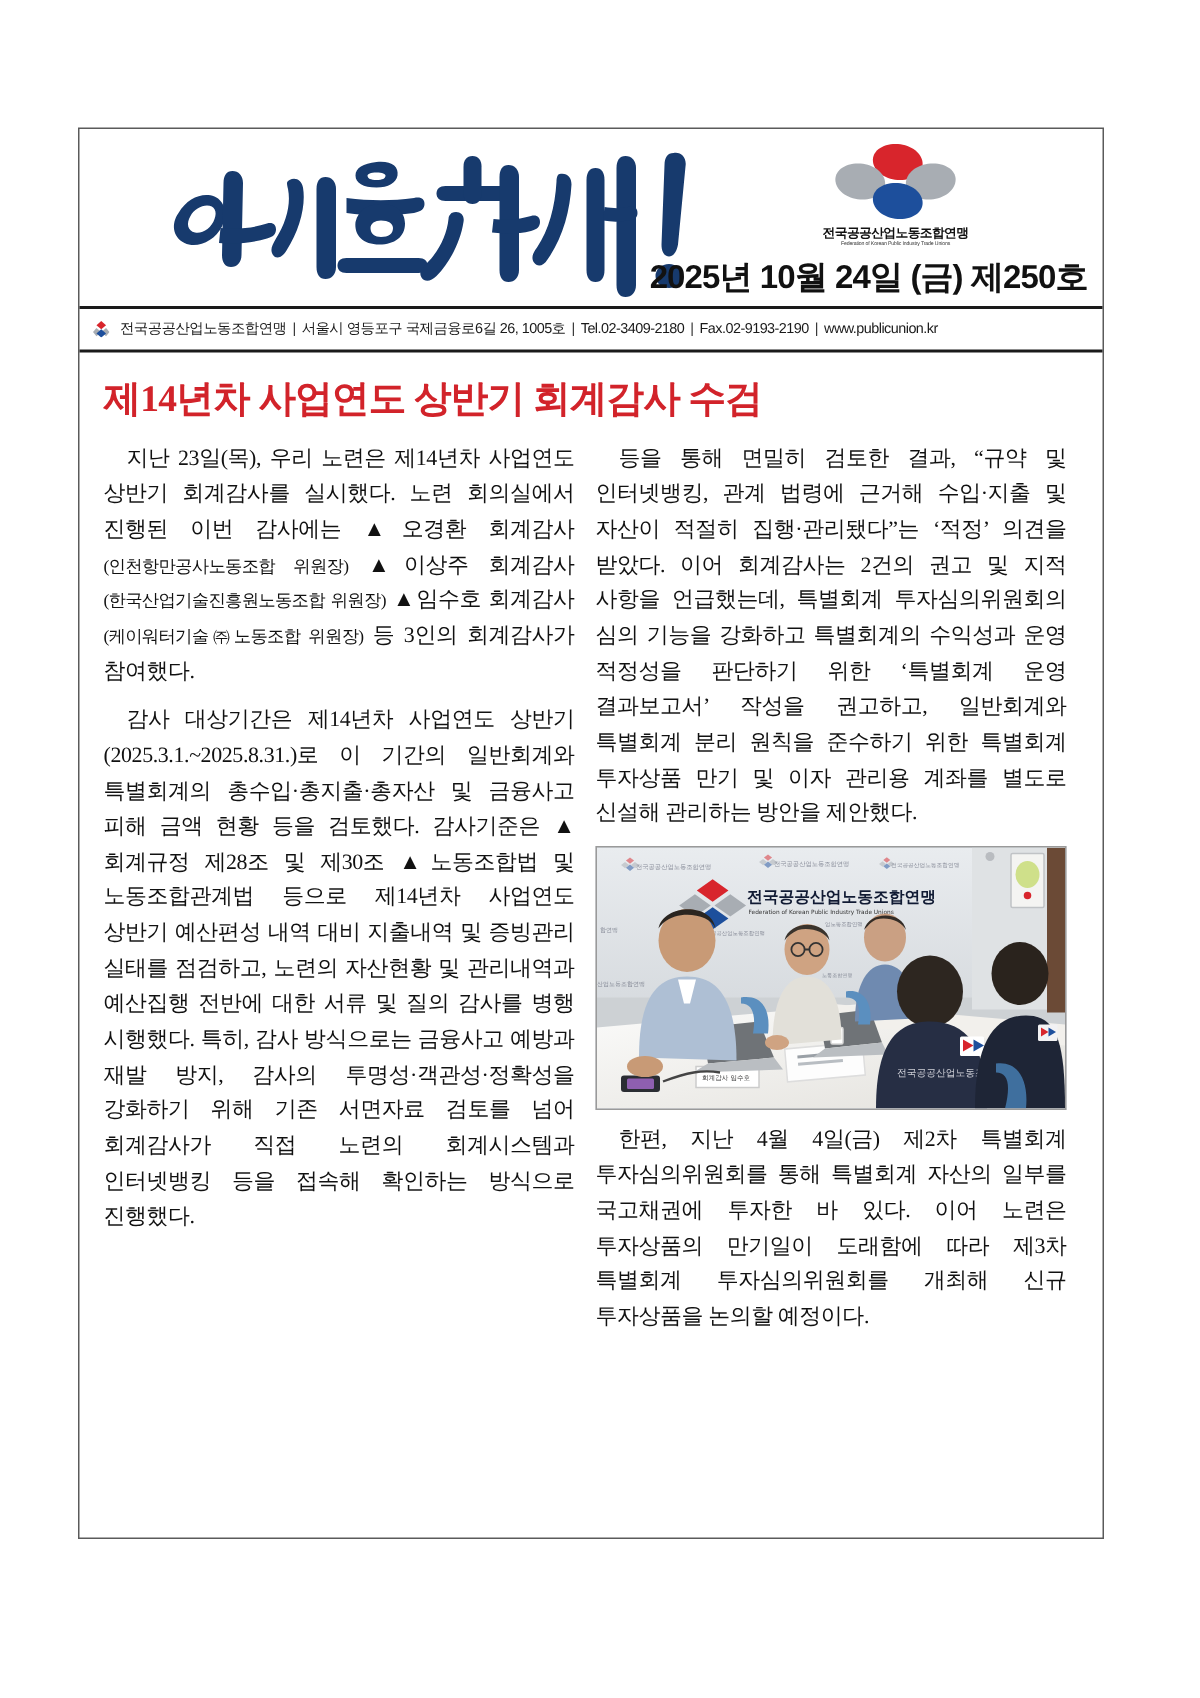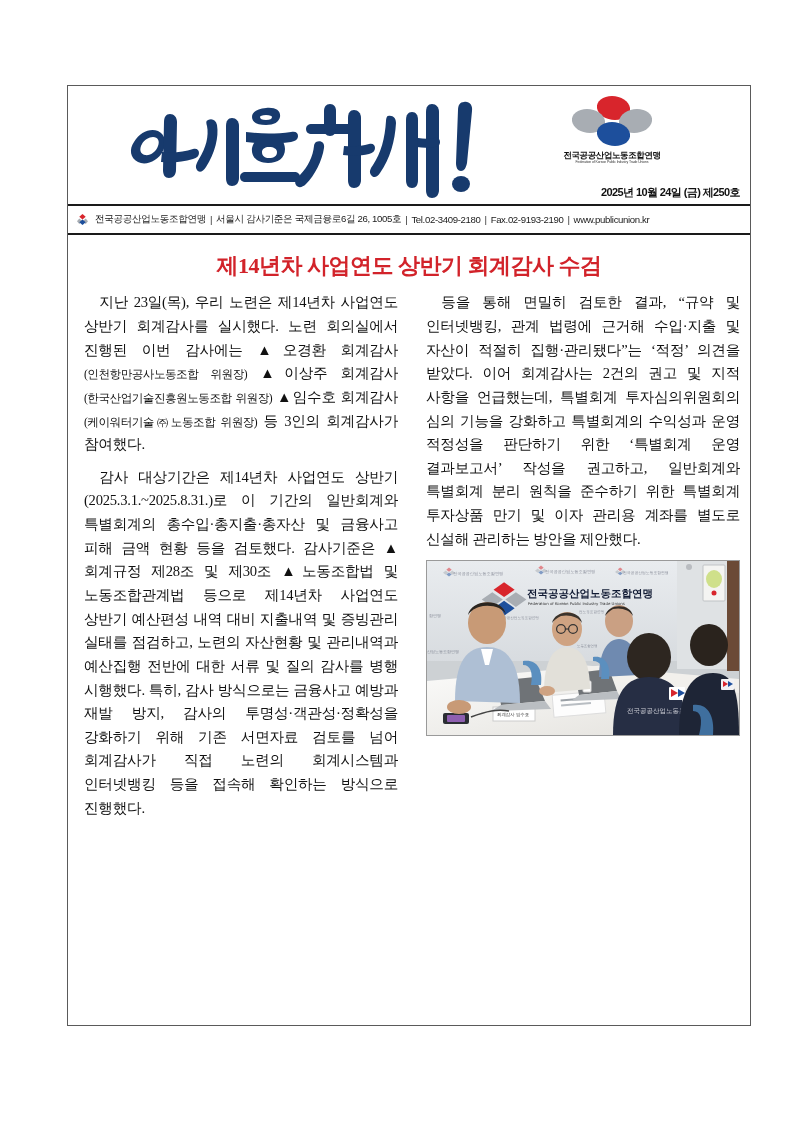--- a/index.html
+++ b/index.html
@@ -3,21 +3,21 @@
 <meta charset="utf-8">
 <style>
   html,body{margin:0;padding:0;}
   body{
     width:800px;height:1132px;
     background:#ffffff;
     font-family:"Liberation Serif","DejaVu Serif",serif;
     overflow:hidden;
   }
   .page{
-    position:absolute;left:67px;top:85px;
+    position:absolute;left:52px;top:85px;
     width:684px;height:941px;
     border:1px solid #5a5a5a;
     box-sizing:border-box;
     background:#fff;
   }
   
   .masthead{
     position:relative;
     height:120px;
     border-bottom:2px solid #1a1a1a;
@@ -41,21 +41,21 @@
   }
   .logo-name-en{
     font-family:"Liberation Sans","DejaVu Sans",sans-serif;
     font-size:3.6px;color:#333;letter-spacing:-0.1px;
     line-height:1.1;margin-top:1px;white-space:nowrap;
     transform:scaleX(0.96);
   }
   .issue-line{
     position:absolute;right:10px;bottom:4px;
     font-family:"Liberation Sans","DejaVu Sans",sans-serif;
-    font-size:11px;font-weight:bold;color:#111;
+    font-size:22px;font-weight:bold;color:#111;
     letter-spacing:-0.6px;white-space:nowrap;
   }
   
   .contact-bar{
     height:29px;
     border-bottom:2px solid #1a1a1a;
     display:flex;align-items:center;
     padding-left:9px;box-sizing:border-box;
     font-family:"Liberation Sans","DejaVu Sans",sans-serif;
     font-size:9.6px;color:#1a1a1a;letter-spacing:-0.35px;
@@ -64,41 +64,41 @@
   .contact-diamond{
     width:11px;height:11px;margin-right:7px;flex:0 0 auto;
   }
   .contact-sep{margin:0 4px;color:#333;}
   
   .article{
     padding:14px 16px 0 16px;
     box-sizing:border-box;
   }
   .headline{
-    text-align:center;
-    font-size:22px;font-weight:bold;
+    text-align:left;
+    font-size:25px;font-weight:bold;
     color:#d2232a;
     letter-spacing:-0.5px;
     line-height:1.15;
     margin:4px 0 0 0;
     white-space:nowrap;
   }
   .subhead{
     text-align:center;
     font-size:14.5px;font-weight:bold;
     color:#16306b;
     letter-spacing:-0.7px;
     line-height:1.2;
     margin:7px 0 0 0;
     white-space:nowrap;
   }
   .columns{
     margin-top:13px;
     display:flex;
-    gap:28px;
+    gap:14px;
   }
   .col{width:314px;flex:0 0 auto;}
   .para{
     font-size:14.6px;
     line-height:1.62;
     color:#111;
     text-align:justify;
     text-justify:inter-character;
     letter-spacing:-0.25px;
     margin:0 0 9px 0;
@@ -180,21 +180,21 @@
 
   <div class="contact-bar">
     <svg class="contact-diamond" viewBox="0 0 12 12">
       <path d="M6 0 L9.5 3 L6 6 L2.5 3 Z" fill="#d8252c"></path>
       <path d="M2.5 5 L6 8 L2.5 11 L0 8 Z" fill="#a8adb3"></path>
       <path d="M9.5 5 L12 8 L9.5 11 L6 8 Z" fill="#a8adb3"></path>
       <path d="M6 6 L9.5 9 L6 12 L2.5 9 Z" fill="#1d4f9c"></path>
     </svg>
     <span>전국공공산업노동조합연맹</span>
     <span class="contact-sep">|</span>
-    <span>서울시 감사기준은 국제금융로6길 26, 1005호</span>
+    <span>서울시 영등포구 국제금융로6길 26, 1005호</span>
     <span class="contact-sep">|</span>
     <span>Tel.02-3409-2180</span>
     <span class="contact-sep">|</span>
     <span>Fax.02-9193-2190</span>
     <span class="contact-sep">|</span>
     <span>www.publicunion.kr</span>
   </div>
 
   <div class="article">
 
@@ -333,17 +333,18 @@
             <rect x="294" y="118" width="13" height="11" rx="1" fill="#f2f2f4"></rect>
             <path d="M296 120 L301 123 L296 126 Z" fill="#d8252c"></path>
             <path d="M301 120 L306 123 L301 126 Z" fill="#1d4f9c"></path>
 
             <path d="M96 100 C110 98 116 108 114 124 L104 124 C106 112 104 104 96 104 Z" fill="#5b8fbf"></path>
             <path d="M166 96 C178 94 184 104 182 118 L174 118 C176 106 174 100 166 100 Z" fill="#5b8fbf"></path>
             <path d="M266 144 C280 142 288 154 286 174 L272 174 C276 158 274 150 266 150 Z" fill="#3f6f9e"></path>
           </svg>
         </div>
 
+        <p class="para">한편, 지난 4월 4일(금) 제2차 특별회계 투자심의위원회를 통해 특별회계 자산의 일부를 국고채권에 투자한 바 있다. 이어 노련은 투자상품의 만기일이 도래함에 따라 제3차 특별회계 투자심의위원회를 개최해 신규 투자상품을 논의할 예정이다.</p>
       </div>
 
     </div>
   </div>
 </div>
 
 </body></html>

